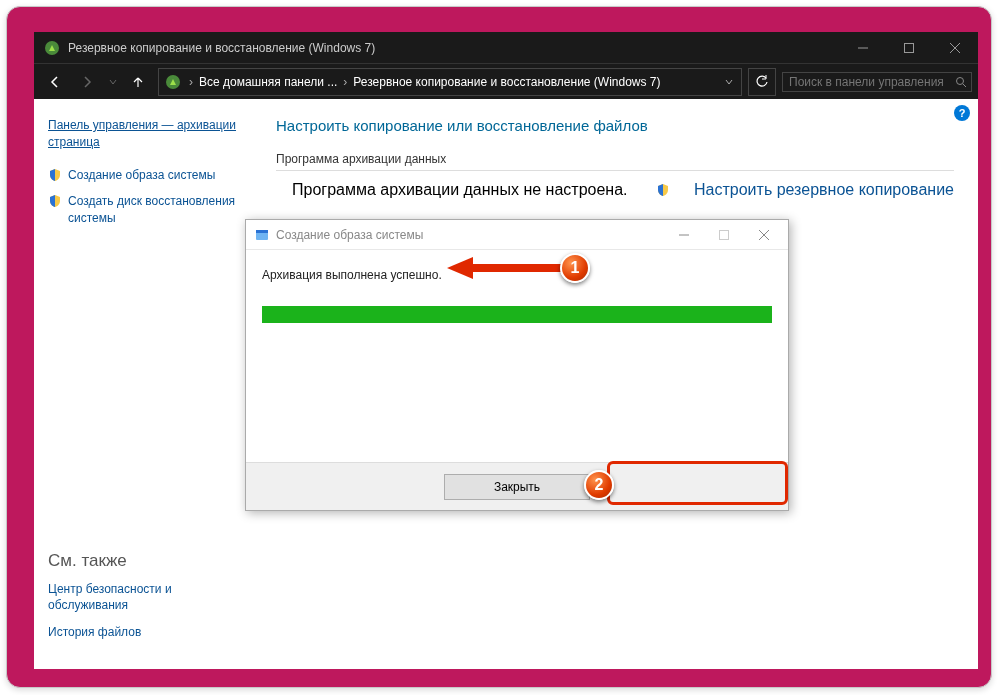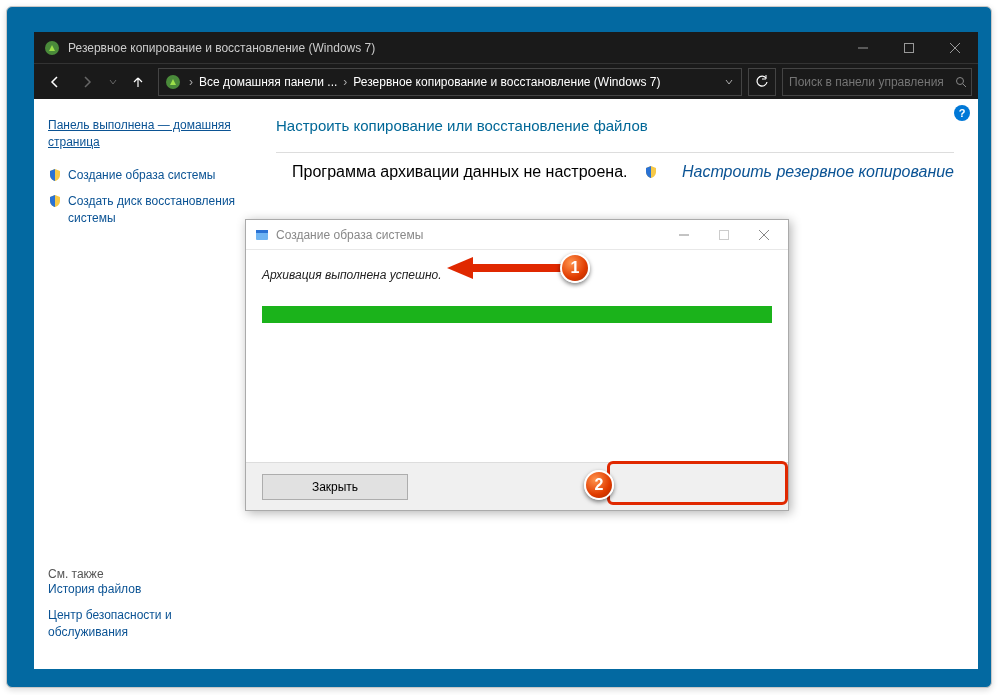--- a/index.html
+++ b/index.html
@@ -1,19 +1,19 @@
 <!DOCTYPE html>
 <html><head>
 <meta charset="utf-8">
 <style>
 * { box-sizing: border-box; margin: 0; padding: 0; font-family: "Segoe UI", Tahoma, sans-serif; }
 body { background: #fff; width: 998px; height: 695px; position: relative; overflow: hidden; }
 
 
-.outer-frame { position: absolute; left: 6px; top: 6px; width: 986px; height: 682px; border: 1px solid #c8c8c8; border-radius: 6px; box-shadow: 0 2px 6px rgba(0,0,0,0.15); background: #0369a1; overflow: hidden; }
+.outer-frame { position: absolute; left: 6px; top: 6px; width: 986px; height: 682px; border: 1px solid #c8c8c8; border-radius: 14px; box-shadow: 0 2px 6px rgba(0,0,0,0.15); background: #be185d; overflow: hidden; }
 
 
 .main-window { position: absolute; left: 27px; top: 25px; width: 944px; height: 637px; background: #1a1a1a; }
 
 
 .titlebar { height: 31px; background: #1a1a1a; display: flex; align-items: center; color: #ccc; font-size: 12px; }
 .titlebar .app-icon { width: 16px; height: 16px; margin: 0 8px 0 10px; }
 .titlebar .title { flex: 1; }
 .titlebar .win-controls { display: flex; }
 .titlebar .win-btn { width: 46px; height: 31px; display: flex; align-items: center; justify-content: center; color: #999; }
@@ -25,57 +25,57 @@
 .nav-arrow.disabled { color: #666; }
 .nav-updown { width: 18px; height: 28px; display:flex; align-items:center; justify-content:center; color:#666; }
 .nav-up { width: 28px; height: 28px; display:flex; align-items:center; justify-content:center; color:#fff; }
 .breadcrumb-wrap { flex: 1; height: 28px; border: 1px solid #444; background: #1a1a1a; display: flex; align-items: center; margin: 0 4px; }
 .breadcrumb { display: flex; align-items: center; color: #fff; font-size: 12px; flex: 1; overflow: hidden; }
 .bc-icon { width: 16px; height: 16px; margin: 0 6px; }
 .bc-seg { padding: 0 4px; white-space: nowrap; }
 .bc-sep { color: #aaa; padding: 0 2px; }
 .bc-drop { width: 24px; display:flex; align-items:center; justify-content:center; color:#aaa; }
 .refresh-btn { width: 28px; height: 28px; border: 1px solid #444; display:flex;align-items:center;justify-content:center;color:#fff; margin-right:4px; }
-.search-box { width: 190px; height: 28px; border: 1px solid #444; background: #1a1a1a; display:flex; align-items:center; }
+.search-box { width: 190px; height: 20px; border: 1px solid #444; background: #1a1a1a; display:flex; align-items:center; }
 .search-box input { flex:1; background: transparent; border:none; color:#888; font-size:12px; padding: 0 6px; outline:none; }
 .search-box .sicon { width: 24px; display:flex;align-items:center;justify-content:center;color:#888; }
 
 
 .content { position: absolute; left: 0; top: 67px; right: 0; bottom: 0; background: #fff; display: flex; }
 .help-icon { position: absolute; right: 8px; top: 6px; width: 16px; height: 16px; border-radius: 50%; background: #0078d7; color:#fff; font-size:11px; font-weight:bold; display:flex;align-items:center;justify-content:center; }
 
 .sidebar { width: 218px; padding: 18px 14px; font-size: 12px; }
 .sidebar .home-link { color: #0b5394; text-decoration: underline; line-height: 1.4; margin-bottom: 16px; display: block; }
 .sidebar .shield-link { display: flex; align-items: flex-start; gap: 6px; margin-bottom: 10px; }
 .sidebar .shield-link .shield { width: 14px; height: 14px; flex-shrink: 0; margin-top: 1px; }
 .sidebar .shield-link a { color: #0b5394; line-height: 1.4; }
 
 .sidebar .see-also { position: absolute; bottom: 18px; left: 14px; width: 190px; }
-.sidebar .see-also .heading { color: #555; font-size: 12px; margin-bottom: 0; }
+.sidebar .see-also .heading { color: #555; font-size: 17px; margin-bottom: 10px; }
 .sidebar .see-also a { color: #0b5394; font-size: 12px; display:block; margin-bottom: 10px; line-height: 1.4; }
 
 .main-panel { flex: 1; padding: 18px 24px; position: relative; }
 .main-panel h1 { color: #006797; font-size: 15px; font-weight: normal; margin-bottom: 18px; }
 .main-panel .section-label { font-size: 12px; color: #333; margin-bottom: 4px; }
 .main-panel hr { border: none; border-top: 1px solid #ddd; margin-bottom: 10px; }
 .main-panel .status-row { display: flex; align-items: center; font-size: 16px; }
 .main-panel .status-row .stat-text { flex: 1; padding-left: 16px; }
-.main-panel .config-link { color: #0b5394; display: flex; align-items: center; gap: 24px; font-style: italic; }
+.main-panel .config-link { color: #0b5394; display: flex; align-items: center; gap: 24px; }
 
 
 .dialog { position: absolute; left: 238px; top: 212px; width: 544px; height: 292px; background: #fff; border: 1px solid #aaa; box-shadow: 2px 2px 10px rgba(0,0,0,0.3); }
 .dialog .dlg-title { height: 30px; border-bottom: 1px solid #e8e8e8; display: flex; align-items: center; padding: 0 4px 0 8px; font-size: 12px; color: #888; }
 .dialog .dlg-icon { width: 16px; height: 16px; margin-right: 6px; }
 .dialog .dlg-title-text { flex: 1; }
 .dialog .dlg-controls { display: flex; }
 .dialog .dlg-btn { width: 40px; height: 26px; display:flex;align-items:center;justify-content:center;color:#888; }
 .dialog .dlg-body { padding: 18px 16px 10px 16px; height: calc(100% - 30px - 48px); }
-.dialog .dlg-msg { font-size: 12px; color: #222; margin-bottom: 24px; font-style: italic; }
+.dialog .dlg-msg { font-size: 12px; color: #222; margin-bottom: 24px; }
 .dialog .progress { height: 17px; background: #1bb31b; }
-.dialog .dlg-footer { height: 48px; border-top: 1px solid #ddd; background: #f0f0f0; display:flex; justify-content:flex-start; align-items:center; padding: 0 16px; }
+.dialog .dlg-footer { height: 48px; border-top: 1px solid #ddd; background: #f0f0f0; display:flex; justify-content:center; align-items:center; padding: 0 16px; }
 .dialog .close-btn { width: 146px; height: 26px; background: #e1e1e1; border: 1px solid #adadad; font-size: 12px; }
 
 
 .ann-badge { position: absolute; width: 30px; height: 30px; border-radius: 50%; background: radial-gradient(circle at 35% 30%, #ff934d, #e03b00 60%, #a82800); border: 2px solid #fff; box-shadow: 0 2px 4px rgba(0,0,0,0.5); color:#fff; font-weight:bold; font-size:16px; display:flex;align-items:center;justify-content:center; z-index: 20; }
 .ann-arrow { position: absolute; z-index: 19; }
 .ann-highlight { position: absolute; border: 3px solid #e02800; border-radius: 6px; z-index: 18; pointer-events: none; }
 
 
 .shield-svg { width: 14px; height: 14px; }
 </style>
@@ -164,45 +164,46 @@
               <line x1="8" y1="8" x2="11" y2="11" stroke="currentColor"></line>
             </svg>
           </div>
     </div>
   </div>
 
   <div class="content">
     <div class="help-icon">?</div>
 
     <div class="sidebar">
-      <a class="home-link">Панель выполнена — домашняя страница</a>
+      <a class="home-link">Панель управления — архивации страница</a>
       <div class="shield-link">
         <svg class="shield shield-svg" viewBox="0 0 14 14">
               <path d="M7 1 L12 3 L12 7 C12 10 9.5 12.5 7 13 C4.5 12.5 2 10 2 7 L2 3 Z" fill="#f7c948"></path>
               <path d="M7 1 L7 13 C4.5 12.5 2 10 2 7 L2 3 Z" fill="#2a72d4"></path>
             </svg>
         <a>Создание образа системы</a>
       </div>
       <div class="shield-link">
         <svg class="shield shield-svg" viewBox="0 0 14 14">
               <path d="M7 1 L12 3 L12 7 C12 10 9.5 12.5 7 13 C4.5 12.5 2 10 2 7 L2 3 Z" fill="#f7c948"></path>
               <path d="M7 1 L7 13 C4.5 12.5 2 10 2 7 L2 3 Z" fill="#2a72d4"></path>
             </svg>
         <a>Создать диск восстановления системы</a>
       </div>
 
       <div class="see-also">
         <div class="heading">См. также</div>
+        <a>Центр безопасности и обслуживания</a>
         <a>История файлов</a>
-        <a>Центр безопасности и обслуживания</a>
       </div>
     </div>
 
     <div class="main-panel">
       <h1>Настроить копирование или восстановление файлов</h1>
+      <div class="section-label">Программа архивации данных</div>
       <hr>
       <div class="status-row">
         <span class="stat-text">Программа архивации данных не настроена.</span>
         <span class="config-link">
           <svg class="shield-svg" viewBox="0 0 14 14">
                 <path d="M7 1 L12 3 L12 7 C12 10 9.5 12.5 7 13 C4.5 12.5 2 10 2 7 L2 3 Z" fill="#f7c948"></path>
                 <path d="M7 1 L7 13 C4.5 12.5 2 10 2 7 L2 3 Z" fill="#2a72d4"></path>
               </svg>
           <span>Настроить резервное копирование</span>
         </span>

